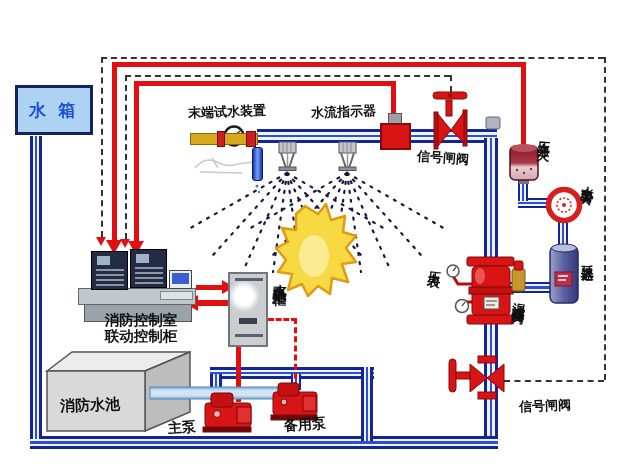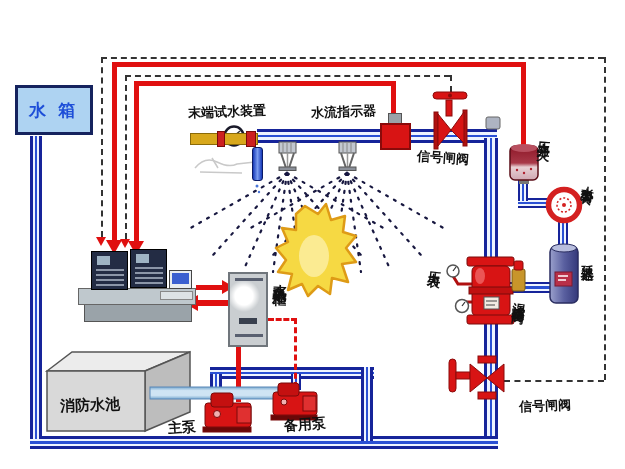--- a/index.html
+++ b/index.html
@@ -307,20 +307,22 @@
 
   <div class="lbl" style="left:188px;top:103px;transform:rotate(-2deg);">末端试水装置</div>
   <div class="lbl" style="left:311px;top:103px;transform:rotate(-2deg);">水流指示器</div>
   <div class="lbl" style="left:417px;top:149px;transform:rotate(4deg);">信号闸阀</div>
   <div class="vlbl" style="left:538px;top:131px;transform:rotate(4deg);">压力开关</div>
   <div class="vlbl" style="left:582px;top:176px;transform:rotate(5deg);">水力警铃</div>
   <div class="vlbl" style="left:581px;top:254px;">延迟器</div>
   <div class="vlbl" style="left:429px;top:261px;transform:rotate(6deg);">压力表</div>
   <div class="vlbl" style="left:514px;top:293px;transform:rotate(8deg);">湿式报警阀</div>
   <div class="lbl" style="left:93px;top:313px;font-size:14.5px;text-align:center;width:96px;line-height:1.1;">
+    <div>消防控制室</div>
+    <div>联动控制柜</div>
   </div>
   <div class="vlbl" style="left:273px;top:273px;transform:rotate(3deg);font-size:14px;">水泵电控柜</div>
   <div class="lbl" style="left:60px;top:396px;font-size:15px;transform:rotate(-2deg);">消防水池</div>
   <div class="lbl" style="left:168px;top:419px;font-size:14px;transform:rotate(-4deg);">主泵</div>
   <div class="lbl" style="left:284px;top:416px;font-size:14px;transform:rotate(-4deg);">备用泵</div>
   <div class="lbl" style="left:519px;top:397px;transform:rotate(-2deg);">信号闸阀</div>
 
 </div>
 
 </body></html>

